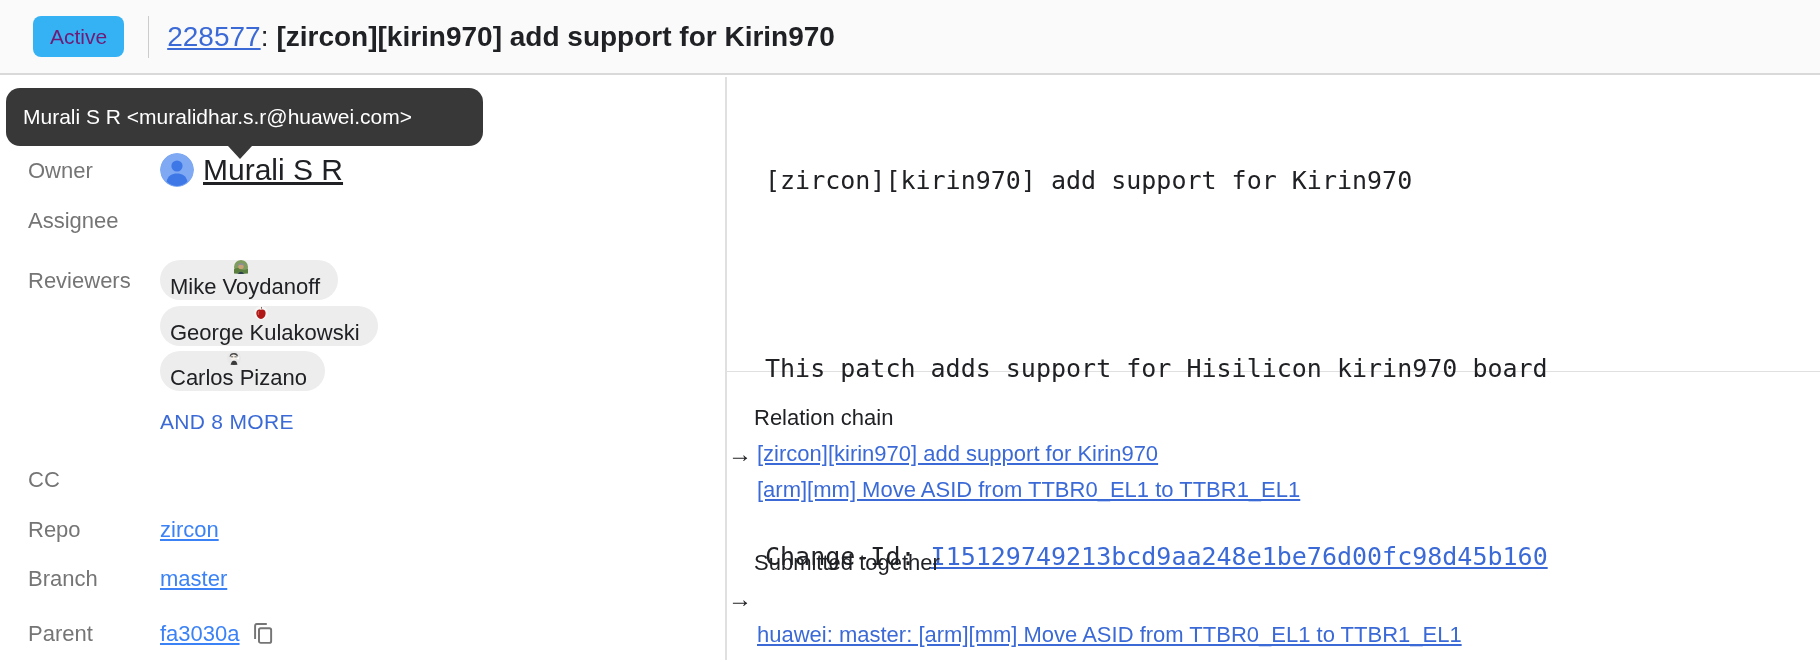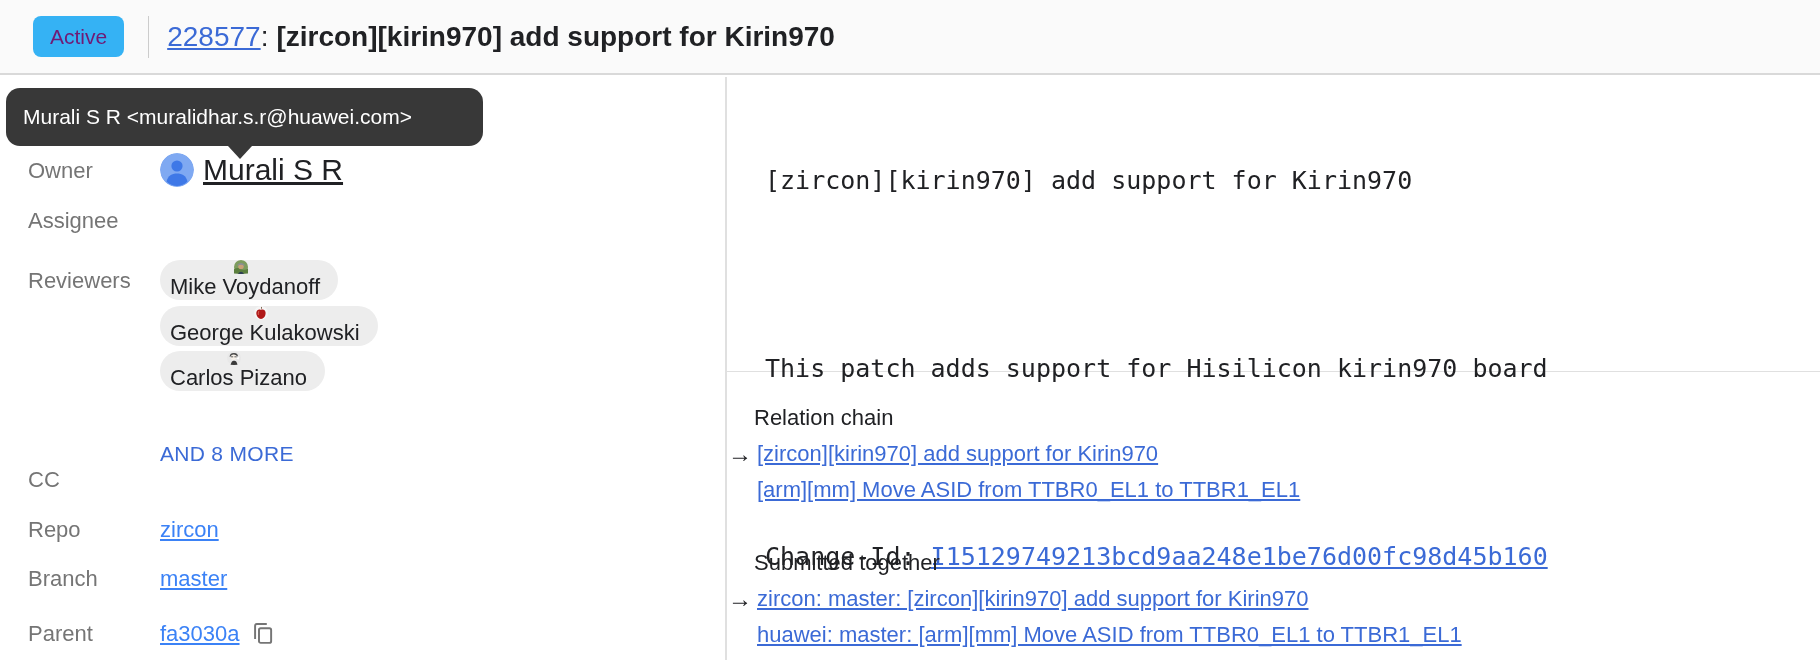--- a/index.html
+++ b/index.html
@@ -79,21 +79,21 @@
     display:flex; align-items:center;
     padding-right:18px;
     cursor:pointer;
     flex-direction:column;
   }
   .chip .avatar { width:36px; height:36px; margin-left:2px; }
   .chip-name { margin-left:10px; font-size:22px; color:#202124; white-space:nowrap; }
 
   .more-link {
     position:absolute; left:160px; top:410px;
-    font-size:21px; color:#3b6ad6; letter-spacing:0.3px; cursor:pointer;margin-top:32px;
+    font-size:21px; color:#3b6ad6; letter-spacing:0.3px; cursor:pointer;
   }
 
   
   .v-divider { position:absolute; left:725px; top:77px; width:2px; height:583px; background:#e0e0e0; }
   .h-divider { position:absolute; left:727px; top:371px; width:1093px; height:1px; background:#e0e0e0; }
 
   
   .commit-box {
     position:absolute; left:765px; top:105px;
     font-family:"DejaVu Sans Mono", monospace;
@@ -220,20 +220,19 @@
     </div>
     <div class="rel-row">
       <a class="rel-link">[arm][mm] Move ASID from TTBR0_EL1 to TTBR1_EL1</a>
     </div>
   </div>
 
   <div class="rel-block" style="top:545px;">
     <div class="rel-heading">Submitted together</div>
     <div class="rel-row">
       <span class="rel-arrow">→</span>
-      <a class="rel-link">zircon: master: [zircon][kirin970] add support for Kirin970</a>
     </div>
     <div class="rel-row">
       <a class="rel-link">huawei: master: [arm][mm] Move ASID from TTBR0_EL1 to TTBR1_EL1</a>
     </div>
   </div>
 
 </div>
 
 </body></html>

